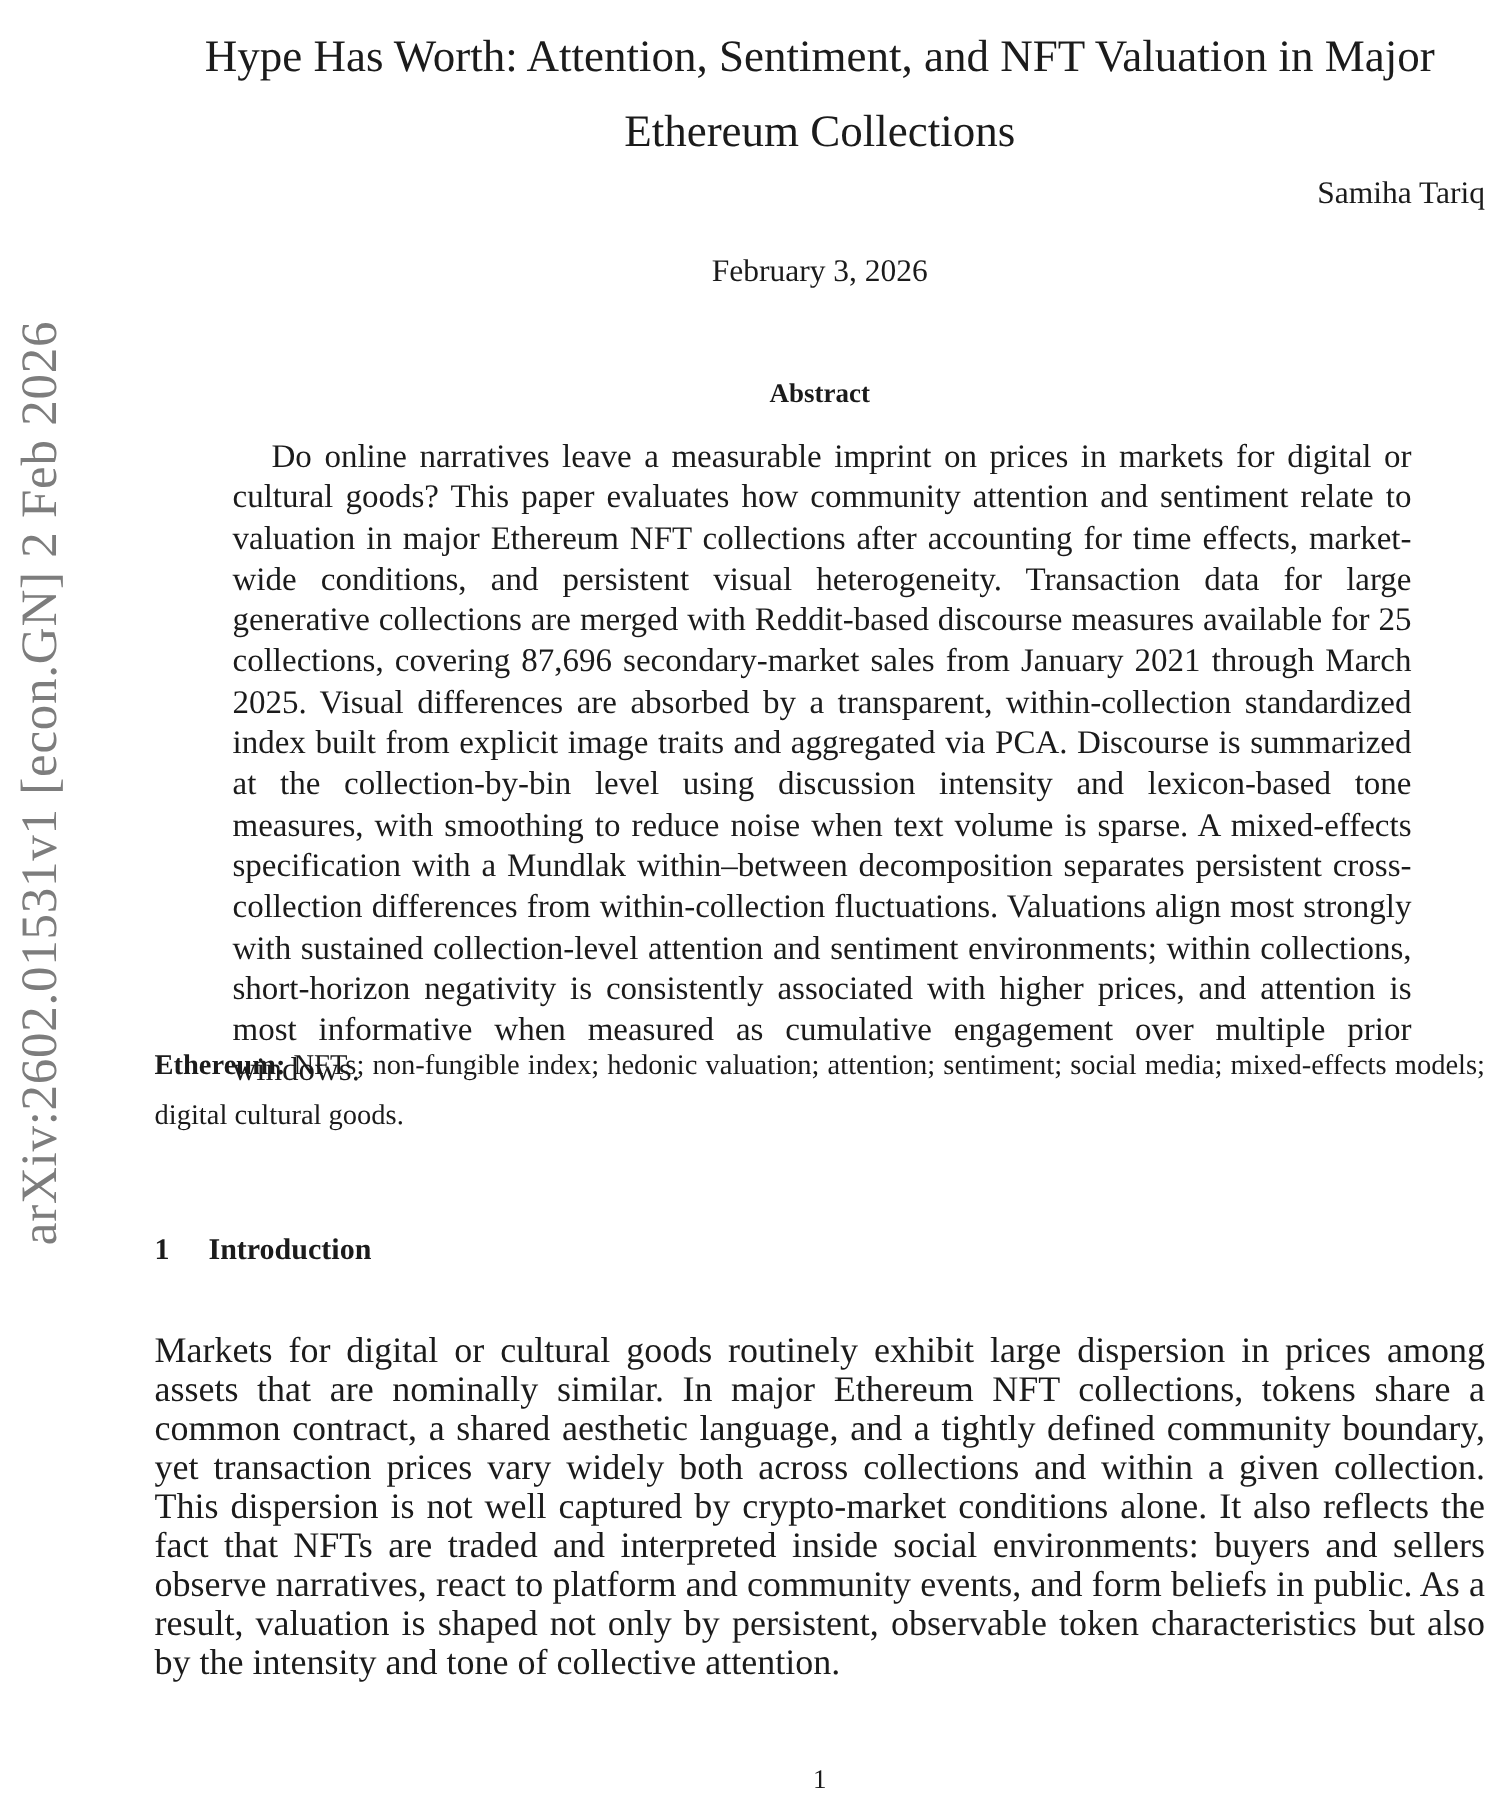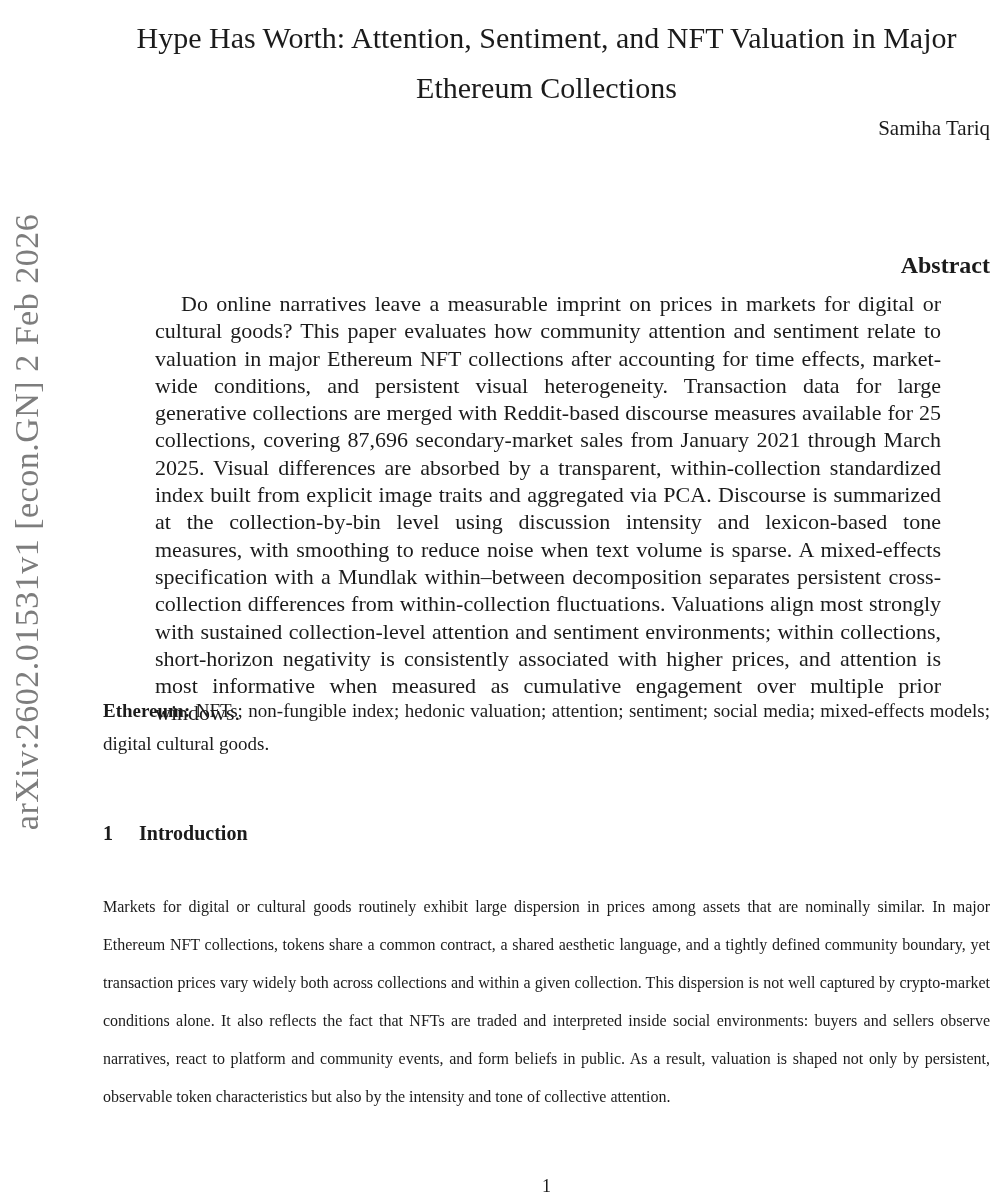--- a/index.html
+++ b/index.html
@@ -57,22 +57,22 @@
     left: 0;
     right: 0;
     text-align: center;
     font-size: 21px;
   }
   .abstract-heading {
     position: absolute;
     top: 252px;
     left: 0;
     right: 0;
-    text-align: right;
-    font-size: 24px;
+    text-align: center;
+    font-size: 18px;
     font-weight: bold;
   }
   .abstract-body {
     position: absolute;
     top: 290px;
     left: 52px;
     width: 786px;
     font-size: 22px;
     line-height: 27.3px;
     text-align: justify;
@@ -99,22 +99,22 @@
   }
   .section-heading .sec-num {
     display: inline-block;
     margin-right: 26px;
   }
   .intro-body {
     position: absolute;
     top: 888px;
     left: 0;
     width: 887px;
-    font-size: 16px;
-    line-height: 38px;
+    font-size: 24px;
+    line-height: 26px;
     text-align: justify;
   }
   .page-number {
     position: absolute;
     top: 1176px;
     left: 0;
     right: 0;
     text-align: center;
     font-size: 18px;
   }
@@ -125,20 +125,21 @@
 <div class="page">
 
   <div class="arxiv-stamp">arXiv:2602.01531v1  [econ.GN]  2 Feb 2026</div>
 
   <div class="content">
 
     <h1 class="paper-title">Hype Has Worth: Attention, Sentiment, and NFT Valuation in Major Ethereum Collections</h1>
 
     <div class="author">Samiha Tariq</div>
 
+    <div class="pub-date">February 3, 2026</div>
 
     <div class="abstract-heading">Abstract</div>
 
     <div class="abstract-body">Do online narratives leave a measurable imprint on prices in markets for digital or cultural goods?  This paper evaluates how community attention and sentiment relate to valuation in major Ethereum NFT collections after accounting for time effects, market-wide conditions, and persistent visual heterogeneity.  Transaction data for large generative collections are merged with Reddit-based discourse measures available for 25 collections, covering 87,696 secondary-market sales from January 2021 through March 2025.  Visual differences are absorbed by a transparent, within-collection standardized index built from explicit image traits and aggregated via PCA. Discourse is summarized at the collection-by-bin level using discussion intensity and lexicon-based tone measures, with smoothing to reduce noise when text volume is sparse.  A mixed-effects specification with a Mundlak within–between decomposition separates persistent cross-collection differences from within-collection fluctuations.  Valuations align most strongly with sustained collection-level attention and sentiment environments; within collections, short-horizon negativity is consistently associated with higher prices, and attention is most informative when measured as cumulative engagement over multiple prior windows.</div>
 
     <div class="keywords"><span class="kw-label">Ethereum:</span><span> NFTs; non-fungible index; hedonic valuation; attention; sentiment; social media; mixed-effects models; digital cultural goods.</span></div>
 
     <div class="section-heading"><span class="sec-num">1</span><span>Introduction</span></div>
 
     <div class="intro-body">Markets for digital or cultural goods routinely exhibit large dispersion in prices among assets that are nominally similar.  In major Ethereum NFT collections, tokens share a common contract, a shared aesthetic language, and a tightly defined community boundary, yet transaction prices vary widely both across collections and within a given collection.  This dispersion is not well captured by crypto-market conditions alone.  It also reflects the fact that NFTs are traded and interpreted inside social environments: buyers and sellers observe narratives, react to platform and community events, and form beliefs in public.  As a result, valuation is shaped not only by persistent, observable token characteristics but also by the intensity and tone of collective attention.</div>

